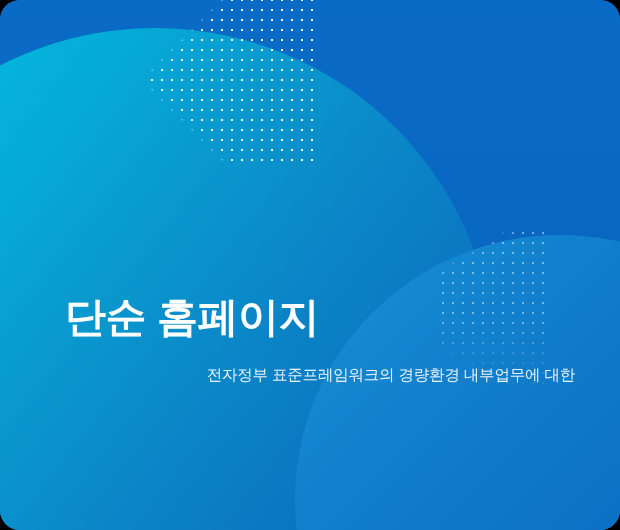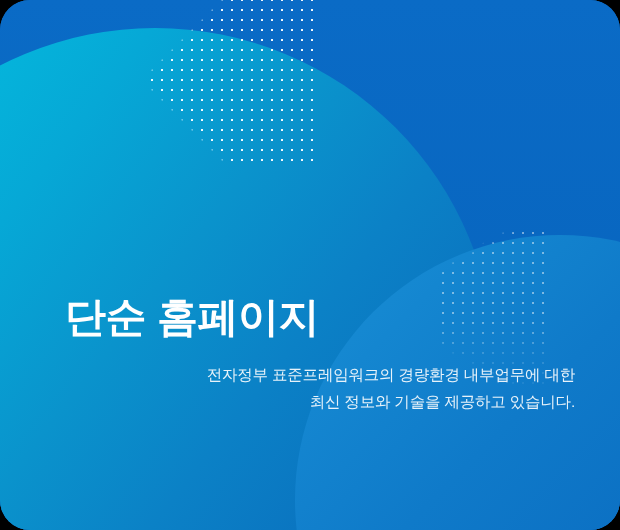--- a/index.html
+++ b/index.html
@@ -10,21 +10,21 @@
     background: #000000;
     overflow: hidden;
     font-family: "Liberation Sans", sans-serif;
   }
 
   
   #hero-card {
     position: relative;
     width: 620px;
     height: 530px;
-    border-radius: 30px;
+    border-radius: 20px;
     overflow: hidden;
     background: #0968c3;
   }
 
   
   .bg-base {
     position: absolute;
     inset: 0;
     background:
       linear-gradient(180deg, #0a6bc6 0%, #0866c0 55%, #0a66bf 100%);
@@ -158,17 +158,16 @@
   <div class="dots" id="dot-grid-top"></div>
 
   <div class="dots" id="dot-grid-right"></div>
 
   <div class="hero-content">
 
     <h1 id="hero-title">단순 홈페이지</h1>
 
     <p id="hero-subtitle">
       <span class="sub-line">전자정부 표준프레임워크의 경량환경 내부업무에 대한</span>
-      <span class="sub-line">최신 정보와 기술을 제공하고 있습니다.</span>
     </p>
 
   </div>
 </div>
 
 </body></html>

